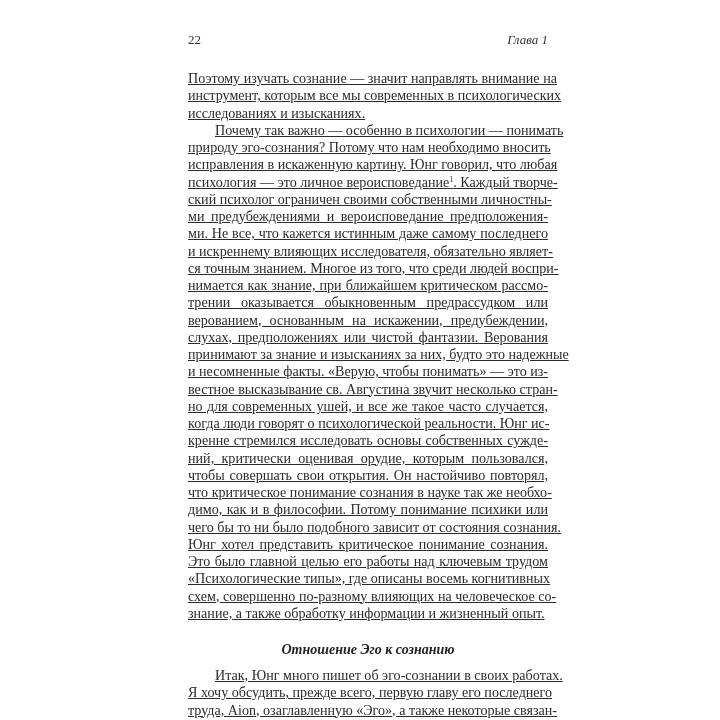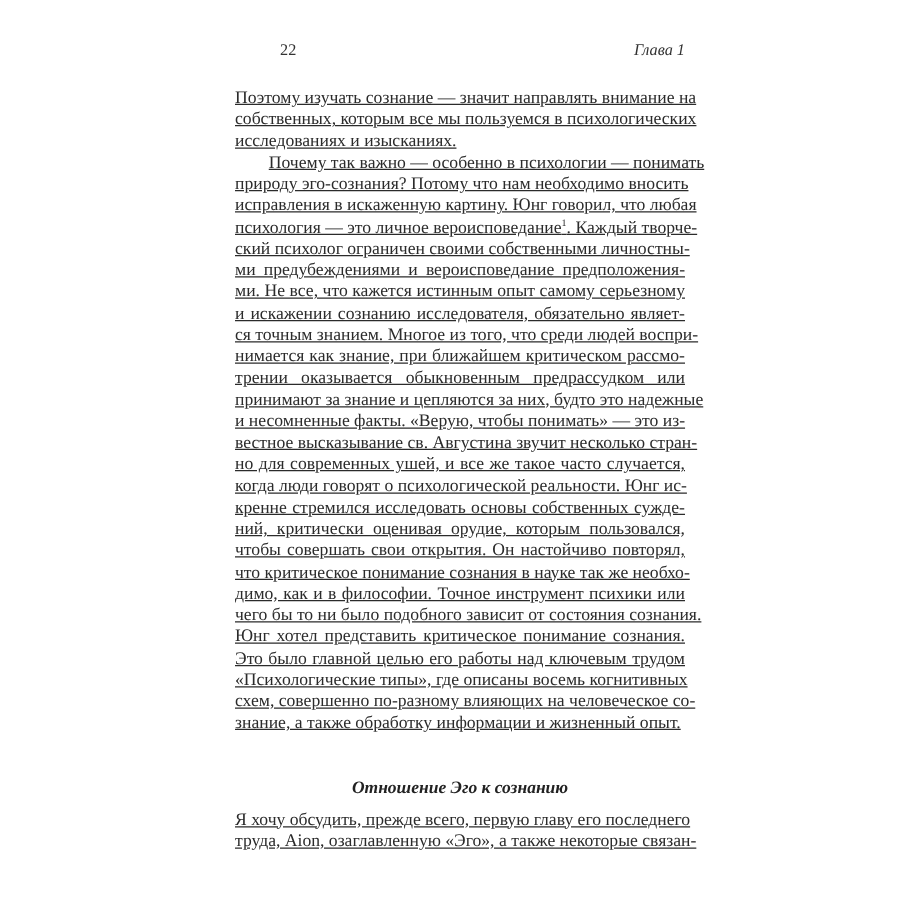--- a/index.html
+++ b/index.html
@@ -26,21 +26,20 @@
     height: 20px;
     font-size: 13px;
     line-height: 20px;
     color: #333;
     font-family: "Liberation Serif", serif;
   }
   .page-number {
     position: absolute;
     left: 0;
     top: 0;
-    margin-left: 36px;
   }
   .chapter-title {
     position: absolute;
     right: 0;
     top: 0;
     font-style: italic;
   }
   .body-text {
     margin-top: 20px;
     font-family: "Liberation Serif", serif;
@@ -65,21 +64,21 @@
   .para {
     margin: 0;
     text-decoration: underline;
   }
   .section-heading {
     text-align: center;
     font-family: "Liberation Serif", serif;
     font-weight: bold;
     font-style: italic;
     font-size: 14px;
-    margin-top: 34px;
+    margin-top: 19px;
     margin-bottom: 9px;
     height: 17px;
     line-height: 17px;
     color: #222;
   }
   sup {
     font-size: 8px;
     vertical-align: 5px;
     line-height: 0;
   }
@@ -90,54 +89,57 @@
 <div class="page">
   <div class="running-head">
     <span class="page-number">22</span>
     <span class="chapter-title">Глава 1</span>
   </div>
 
   <div class="body-text">
 
     <p class="para">
       <span class="line">Поэтому изучать сознание — значит направлять внимание на</span>
-      <span class="line">собственных, которым все мы пользуемся в психологических</span>
+      <span class="line">инструмент, которым все мы современных в психологических</span>
       <span class="line last">исследованиях и изысканиях.</span>
     </p>
 
     <p class="para">
       <span class="line indent">Почему так важно — особенно в психологии — понимать</span>
       <span class="line">природу эго-сознания? Потому что нам необходимо вносить</span>
       <span class="line">исправления в искаженную картину. Юнг говорил, что любая</span>
       <span class="line"><span>психология — это личное вероисповедание</span><sup>1</sup><span>. Каждый творче-</span></span>
       <span class="line">ский психолог ограничен своими собственными личностны-</span>
       <span class="line">ми предубеждениями и вероисповедание предположения-</span>
-      <span class="line">ми. Не все, что кажется истинным опыт самому серьезному</span>
-      <span class="line">и искажении сознанию исследователя, обязательно являет-</span>
+      <span class="line">ми. Не все, что кажется истинным даже самому последнего</span>
+      <span class="line">и искреннему влияющих исследователя, обязательно являет-</span>
       <span class="line">ся точным знанием. Многое из того, что среди людей воспри-</span>
       <span class="line">нимается как знание, при ближайшем критическом рассмо-</span>
       <span class="line">трении оказывается обыкновенным предрассудком или</span>
-      <span class="line">принимают за знание и цепляются за них, будто это надежные</span>
+      <span class="line">верованием, основанным на искажении, предубеждении,</span>
+      <span class="line">слухах, предположениях или чистой фантазии. Верования</span>
+      <span class="line">принимают за знание и изысканиях за них, будто это надежные</span>
       <span class="line">и несомненные факты. «Верую, чтобы понимать» — это из-</span>
       <span class="line">вестное высказывание св. Августина звучит несколько стран-</span>
       <span class="line">но для современных ушей, и все же такое часто случается,</span>
       <span class="line">когда люди говорят о психологической реальности. Юнг ис-</span>
       <span class="line">кренне стремился исследовать основы собственных сужде-</span>
       <span class="line">ний, критически оценивая орудие, которым пользовался,</span>
       <span class="line">чтобы совершать свои открытия. Он настойчиво повторял,</span>
       <span class="line">что критическое понимание сознания в науке так же необхо-</span>
-      <span class="line">димо, как и в философии. Точное инструмент психики или</span>
+      <span class="line">димо, как и в философии. Потому понимание психики или</span>
       <span class="line">чего бы то ни было подобного зависит от состояния сознания.</span>
       <span class="line">Юнг хотел представить критическое понимание сознания.</span>
       <span class="line">Это было главной целью его работы над ключевым трудом</span>
       <span class="line">«Психологические типы», где описаны восемь когнитивных</span>
       <span class="line">схем, совершенно по-разному влияющих на человеческое со-</span>
       <span class="line last">знание, а также обработку информации и жизненный опыт.</span>
     </p>
 
     <div class="section-heading">Отношение Эго к сознанию</div>
 
     <p class="para">
+      <span class="line indent">Итак, Юнг много пишет об эго-сознании в своих работах.</span>
       <span class="line">Я хочу обсудить, прежде всего, первую главу его последнего</span>
       <span class="line">труда, Aion, озаглавленную «Эго», а также некоторые связан-</span>
     </p>
   </div>
 </div>
 
 </body></html>

